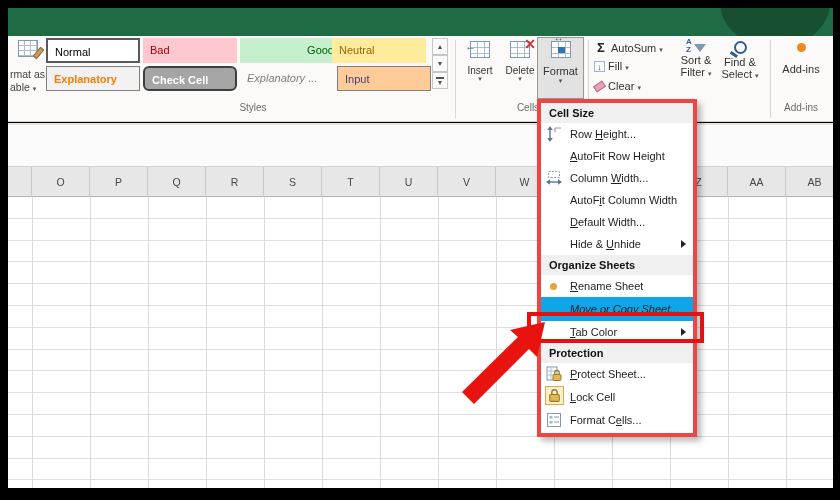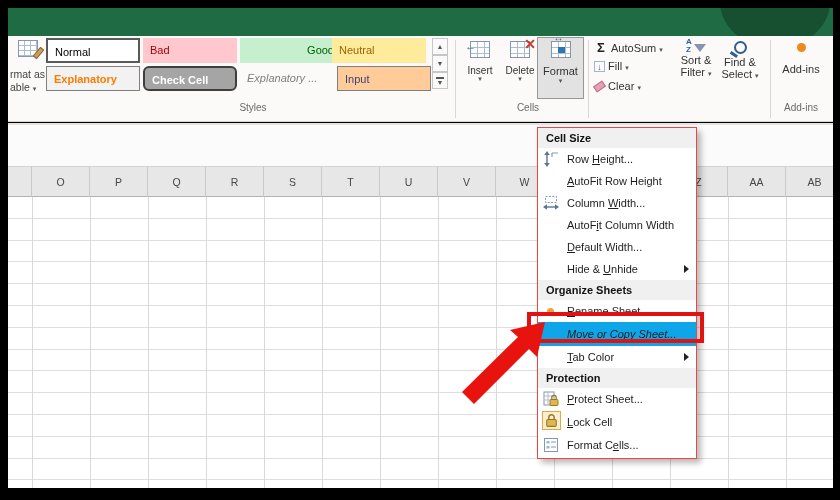--- a/index.html
+++ b/index.html
@@ -95,22 +95,22 @@
   .col-h { position:absolute; top:0; width:58px; height:30px; text-align:center;
            line-height:30px; font-size:10.5px; color:#474747; border-right:1px solid #c9c9c9; }
   .col-h0 { position:absolute; left:0; top:0; width:24px; height:30px; border-right:1px solid #c9c9c9; }
   .grid { position:absolute; left:8px; top:197px; width:825px; height:291px; background:#fff;
           background-image:repeating-linear-gradient(to right, transparent 0 57px, #d9d9d9 57px 58px),
                            repeating-linear-gradient(to bottom, transparent 0 20.8px, #dedede 20.8px 21.8px);
           background-position:-33px 0, 0 0; }
 
   
   .menu { position:absolute; left:537px; top:99px; width:160px;
-          background:#fff; border:1px solid #ef4444; box-shadow:4px 4px 6px rgba(0,0,0,.28);
-          z-index:5; font-size:11px; color:#1e1e1e; padding-bottom:2px;margin-top:28px; }
+          background:#fff; border:4px solid #ef4444; box-shadow:4px 4px 6px rgba(0,0,0,.28);
+          z-index:5; font-size:11px; color:#1e1e1e; padding-bottom:2px; }
   .mh { height:20px; line-height:20px; background:#f0f0f0; font-weight:bold; padding-left:8px; color:#111; }
   .mi { position:relative; height:22px; line-height:22px; padding-left:29px; }
   .mi-tall { height:24px; line-height:24px; }
   .mi .key { text-decoration:underline; }
   .mi-hot { background:#0ea5e9;font-style:italic; }
   .mico { position:absolute; left:5px; top:3px; width:16px; height:16px; }
   .sub-arrow { position:absolute; right:7px; top:7px; width:0; height:0;
                border-top:4px solid transparent; border-bottom:4px solid transparent;
                border-left:5px solid #222; }
   .rename-dot { position:absolute; left:9px; top:8px; width:7px; height:7px;

